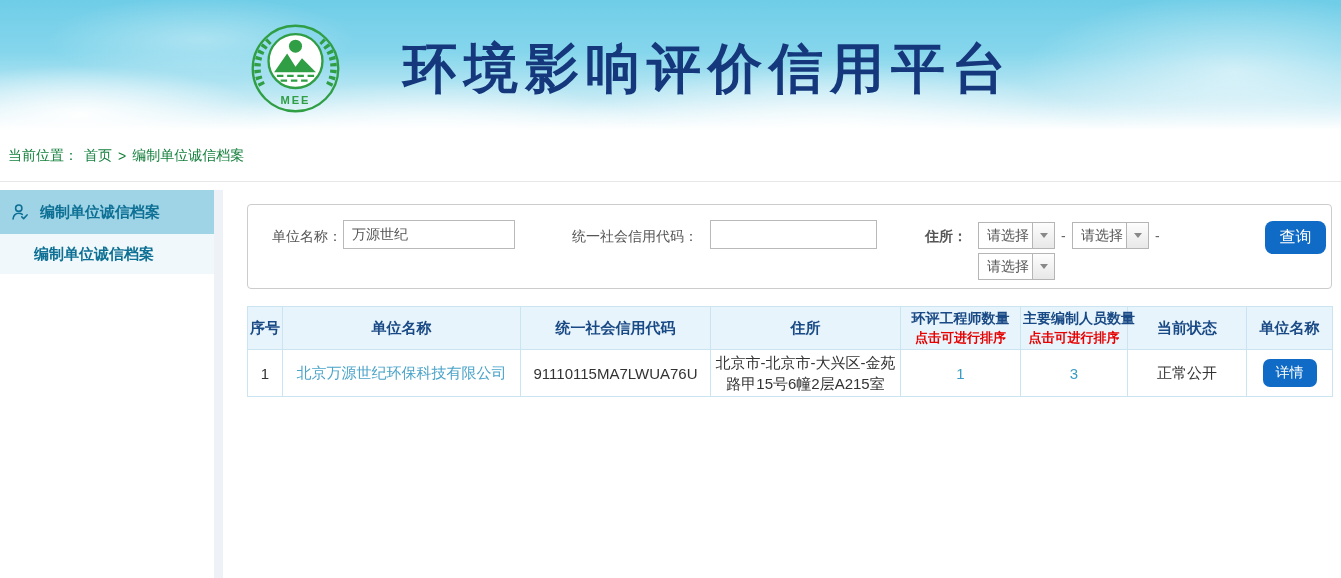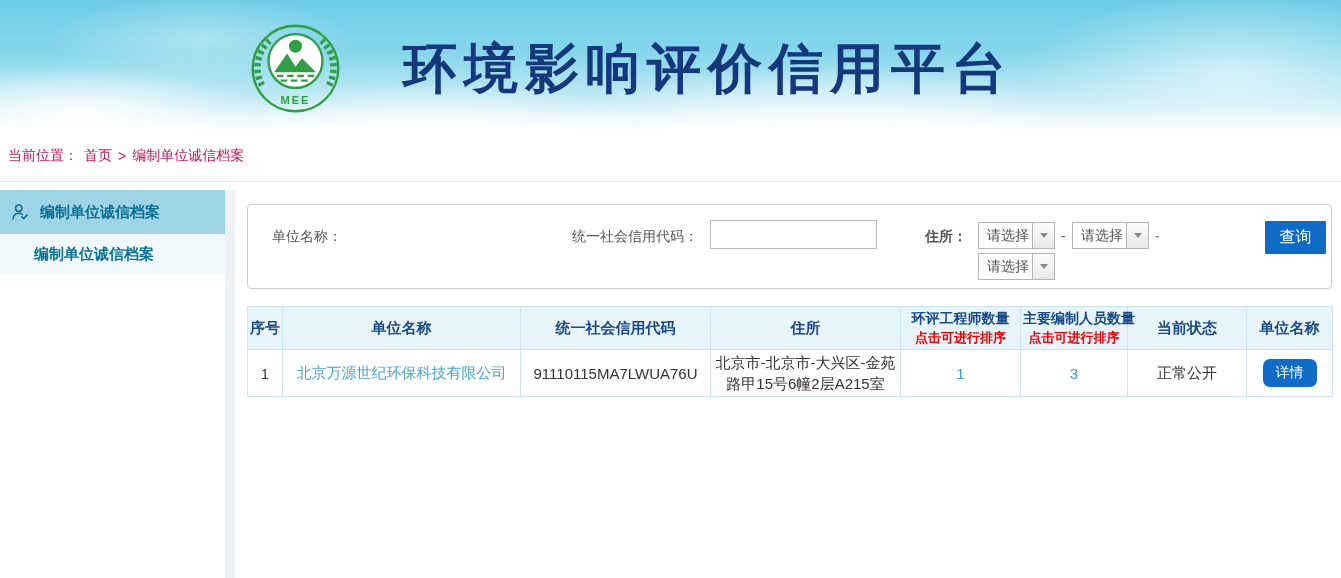--- a/index.html
+++ b/index.html
@@ -16,34 +16,34 @@
       radial-gradient(ellipse 220px 60px at 15% 30%, rgba(255,255,255,.35), rgba(255,255,255,0) 70%),
       linear-gradient(180deg,#6fcde7 0%,#85d6ec 40%,#c7ebf5 78%,#ffffff 100%);
   }
   .header-inner { position:absolute; left:248px; top:22px; display:flex; align-items:center;gap:44px; }
   .logo { width:95px; height:93px; }
   .site-title { margin-left:16px; font-size:54px; font-weight:bold; color:#15387d;
     letter-spacing:7px; line-height:93px; white-space:nowrap; }
 
   
   .breadcrumb-bar { height:52px; background:#fff; border-bottom:1px solid #e7e7e7;
-    display:flex; align-items:center; padding-left:8px; font-size:14px; color:#be185d; }
+    display:flex; align-items:center; padding-left:8px; font-size:14px; color:#15803d; }
   .breadcrumb-bar span { margin-right:6px; }
   .crumb-link { cursor:pointer; }
 
   
   .layout { display:flex; height:396px; }
   .sidebar { width:227px; padding-top:8px; }
   .side-item { display:flex; align-items:center; font-size:15px; font-weight:bold;
     color:#0d7094; cursor:pointer; }
   .side-item.active { height:44px; background:#9fd3e6; padding-left:10px; gap:9px; }
   .side-item.sub { height:40px; background:#f0f8fb; padding-left:34px; }
   .v-divider { width:10px; background:#eef1f5; margin-top:8px; }
 
-  .main { flex:1; padding:22px 8px 0 12px; }
+  .main { flex:1; padding:22px 8px 0 24px; }
 
   
   .search-panel { position:relative; width:1085px; height:85px;
     border:1px solid #ccc; border-radius:4px; background:#fff; font-size:14px; color:#555; }
   .sp-label { position:absolute; top:23px; white-space:nowrap; }
   .lbl-name   { left:24px; }
   .lbl-code   { left:324px; }
   .lbl-addr   { left:677px;font-weight:bold; }
   .sp-input { position:absolute; top:15px; height:29px; border:1px solid #b9b9b9;
     padding:0 8px; font-size:14px; color:#555; font-family:inherit; }
@@ -55,21 +55,21 @@
   .sel-2 { left:824px; top:17px; }
   .sel-3 { left:730px; top:48px; }
   .sel-text { flex:1; padding-left:8px; font-size:14px; color:#555; white-space:nowrap; overflow:hidden; }
   .sel-arrow { width:22px; height:100%; background:linear-gradient(#fdfdfd,#e8e8e8);
     border-left:1px solid #b5b5b5; display:flex; align-items:center; justify-content:center; }
   .tri-down { width:0; height:0; border-left:4px solid transparent;
     border-right:4px solid transparent; border-top:5px solid #888; }
   .sp-dash1 { position:absolute; left:813px; top:23px; color:#666; }
   .sp-dash2 { position:absolute; left:907px; top:23px; color:#666; }
   .query-btn { position:absolute; left:1017px; top:16px; width:61px; height:33px;
-    background:#0f6bc5; color:#fff; border:none; border-radius:1px; font-size:16px;
+    background:#0f6bc5; color:#fff; border:none; border-radius:8px; font-size:16px;
     cursor:pointer; font-family:inherit; }
 
   
   .result-table { margin-top:17px; width:1085px; border-collapse:collapse; table-layout:fixed; }
   .result-table th { background:#e8f4fb; border:1px solid #cbe4f2; height:42px;
     color:#1a4a85; font-size:15px; font-weight:bold; text-align:center; padding:2px; }
   .result-table td { background:#fff; border:1px solid #cbe4f2; height:46px;
     text-align:center; font-size:15px; color:#333; padding:2px 4px; }
   th.sortable { cursor:pointer; }
   .th-sub { display:block; color:#e60000; font-size:13px; font-weight:bold; margin-top:1px; white-space:nowrap; }
@@ -123,20 +123,21 @@
       <span>编制单位诚信档案</span>
     </div>
   </div>
 
   <div class="v-divider"></div>
 
   <div class="main">
 
     <div class="search-panel">
       <span class="sp-label lbl-name">单位名称：</span>
+      <input class="sp-input inp-name" type="text" value="万源世纪" style="">
       <span class="sp-label lbl-code">统一社会信用代码：</span>
       <input class="sp-input inp-code" type="text" value="" style="">
       <span class="sp-label lbl-addr">住所：</span>
 
       <div class="sel sel-1">
         <span class="sel-text">请选择</span>
         <span class="sel-arrow">
             <span class="tri-down"></span>
           </span>
       </div>

